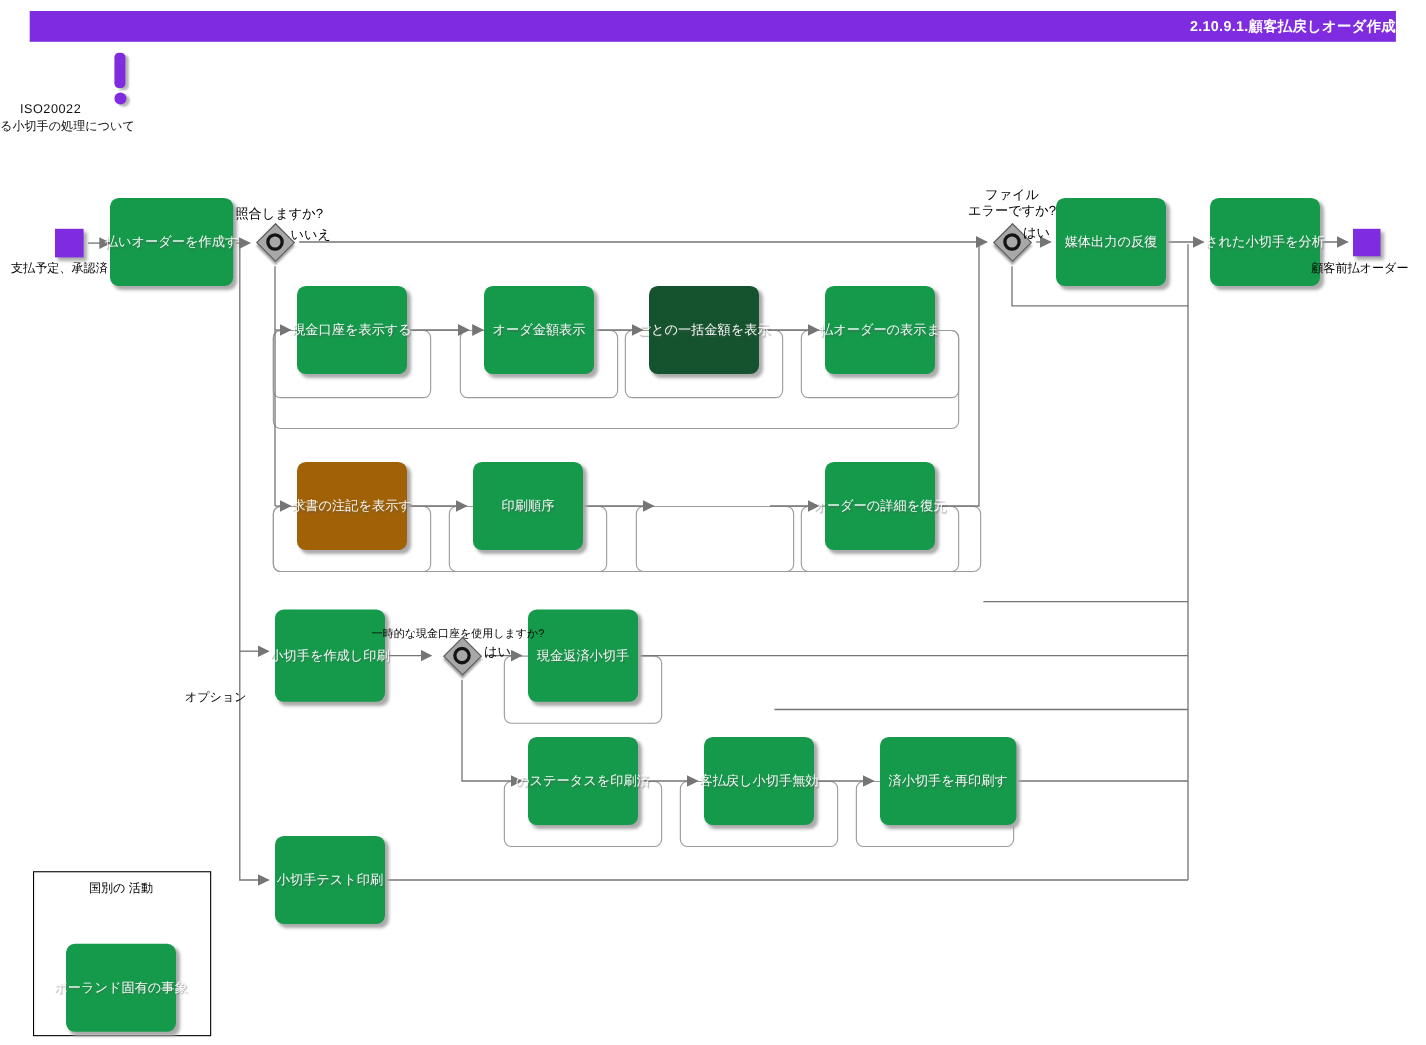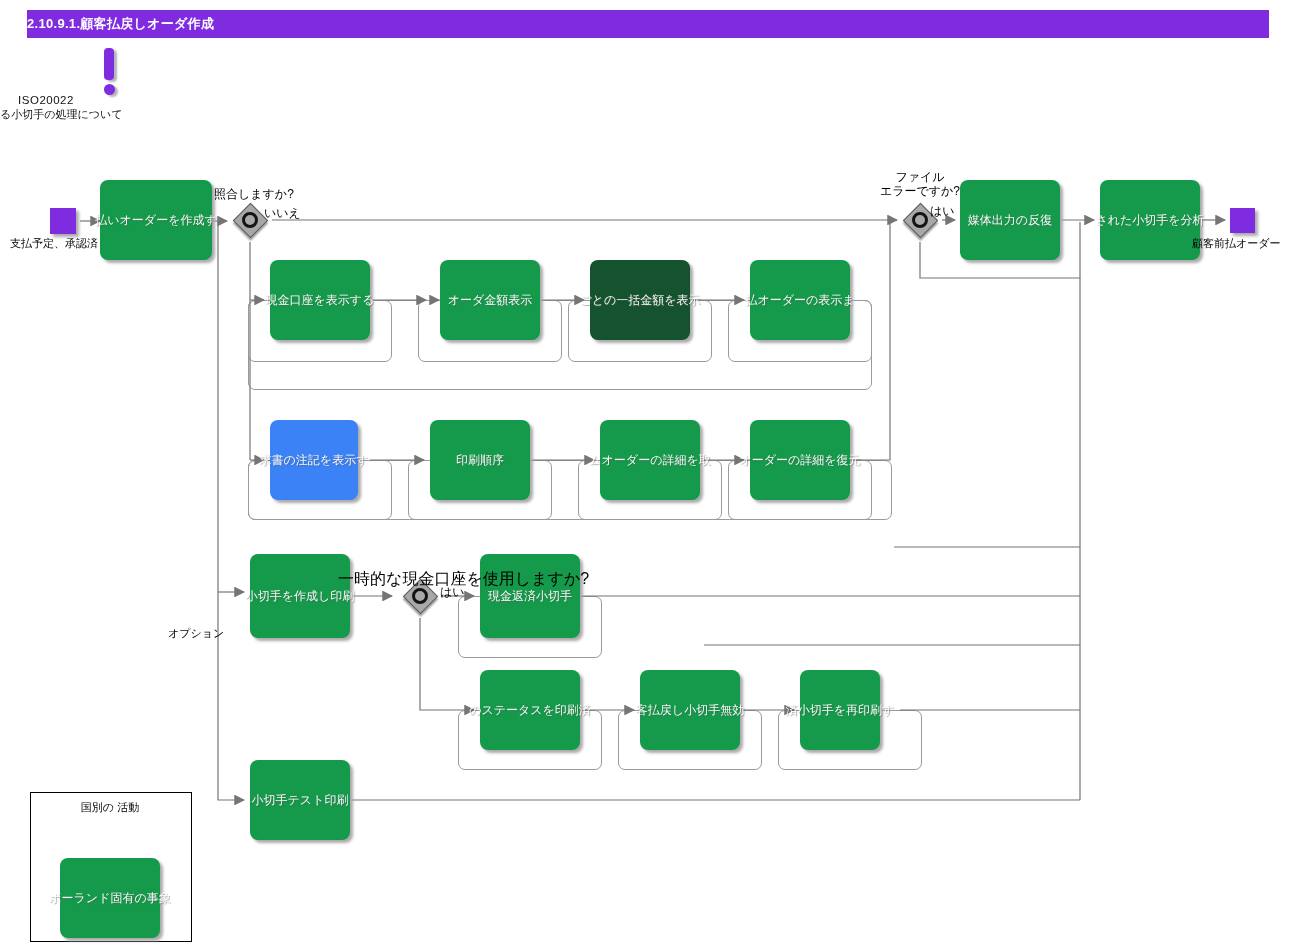--- a/index.html
+++ b/index.html
@@ -1,19 +1,19 @@
 <!DOCTYPE html>
 <html><head>
 <meta charset="utf-8">
 <style>
   html,body{margin:0;padding:0;background:#fff;font-family:"Liberation Sans",sans-serif;}
   #canvas{position:relative;width:1296px;height:950px;background:#fff;overflow:hidden;}
 
   .header-bar{position:absolute;left:27px;top:10px;width:1242px;height:28px;
-    display:flex;align-items:center;justify-content:flex-start;}
+    display:flex;align-items:center;justify-content:flex-end;}
   .header-bar .title{color:#fff;font-size:13px;font-weight:bold;letter-spacing:.3px;}
 
   .note-icon{position:absolute;left:101px;top:48px;width:22px;height:48px;}
   .note-icon .bar{position:absolute;left:3px;top:0;width:10px;height:32px;border-radius:4px;
     box-shadow:3px 2px 2px #b5b5b5;}
   .note-icon .dot{position:absolute;left:3px;top:36px;width:11px;height:11px;border-radius:50%;
     box-shadow:3px 2px 2px #b5b5b5;}
   .note-code{position:absolute;left:6px;top:94px;width:80px;font-size:11.5px;color:#111;
     letter-spacing:.5px;text-align:center;white-space:nowrap;}
   .note-text{position:absolute;left:0px;top:107px;width:140px;font-size:11px;color:#111;
@@ -115,45 +115,42 @@
     </div>
     <div class="task" style="left: 440px; top: 260px; width: 100px; height: 80px; background: rgb(20, 154, 74);">
       <span>オーダ金額表示</span>
     </div>
     <div class="task" style="left: 590px; top: 260px; width: 100px; height: 80px; background: #14532d;">
       <span>ごとの一括金額を表示</span>
     </div>
     <div class="task" style="left: 750px; top: 260px; width: 100px; height: 80px; background: rgb(20, 154, 74);">
       <span>払オーダーの表示ま</span>
     </div>
-    <div class="task" style="left: 270px; top: 420px; width: 88px; height: 80px; background: #3b82f6;">
+    <div class="task" style="left: 270px; top: 420px; width: 100px; height: 80px; background: #a16207;">
       <span>求書の注記を表示す</span>
     </div>
     <div class="task" style="left: 430px; top: 420px; width: 100px; height: 80px; background: rgb(20, 154, 74);">
       <span>印刷順序</span>
-    </div>
-    <div class="task" style="left: 600px; top: 420px; width: 100px; height: 80px; background: rgb(20, 154, 74);">
-      <span>ムオーダーの詳細を取</span>
     </div>
     <div class="task" style="left: 750px; top: 420px; width: 100px; height: 80px; background: rgb(20, 154, 74);">
       <span>オーダーの詳細を復元</span>
     </div>
     <div class="task" style="left: 250px; top: 554px; width: 100px; height: 84px; background: rgb(20, 154, 74);">
       <span>小切手を作成し印刷</span>
     </div>
     <div class="task" style="left: 480px; top: 554px; width: 100px; height: 84px; background: rgb(20, 154, 74);">
       <span>現金返済小切手</span>
     </div>
     <div class="task" style="left: 480px; top: 670px; width: 100px; height: 80px; background: rgb(20, 154, 74); text-align: right;">
       <span>のステータスを印刷済</span>
     </div>
     <div class="task" style="left: 640px; top: 670px; width: 100px; height: 80px; background: rgb(20, 154, 74);">
       <span>客払戻し小切手無効</span>
     </div>
-    <div class="task" style="left: 800px; top: 670px; width: 80px; height: 80px; background: rgb(20, 154, 74);">
+    <div class="task" style="left: 800px; top: 670px; width: 124px; height: 80px; background: rgb(20, 154, 74);">
       <span>済小切手を再印刷す</span>
     </div>
     <div class="task" style="left: 250px; top: 760px; width: 100px; height: 80px; background: rgb(20, 154, 74);">
       <span>小切手テスト印刷</span>
     </div>
     <div class="task" style="left: 960px; top: 180px; width: 100px; height: 80px; background: rgb(20, 154, 74);">
       <span>媒体出力の反復</span>
     </div>
     <div class="task" style="left: 1100px; top: 180px; width: 100px; height: 80px; background: rgb(20, 154, 74);">
       <span>された小切手を分析</span>
@@ -175,17 +172,17 @@
     </div>
     <div class="gw" style="left: 403px; top: 579px;">
       <div class="diamond"></div>
                  <div class="ring"></div>
     </div>
     <div class="flabel" style="left: 214px; top: 186px; font-size: 12px;">照合しますか?</div>
     <div class="flabel" style="left: 264px; top: 205px; font-size: 12px;">いいえ</div>
     <div class="flabel" style="left: 860px; top: 169px; font-size: 12px; width: 120px; text-align: center;">ファイル</div>
     <div class="flabel" style="left: 860px; top: 183px; font-size: 12px; width: 120px; text-align: center;">エラーですか?</div>
     <div class="flabel" style="left: 930px; top: 203px; font-size: 12px;">はい</div>
-    <div class="flabel" style="left: 338px; top: 569px; font-size: 16px;">一時的な現金口座を使用しますか?</div>
+    <div class="flabel" style="left: 338px; top: 569px; font-size: 10px;">一時的な現金口座を使用しますか?</div>
     <div class="flabel" style="left: 440px; top: 584px; font-size: 12px;">はい</div>
     <div class="flabel" style="left: 168px; top: 626px; font-size: 11px;">オプション</div>
     <div class="flabel" style="left: 30px; top: 800px; font-size: 11px; width: 160px; text-align: center;">国別の 活動</div>
   </div>
 
 </body></html>

